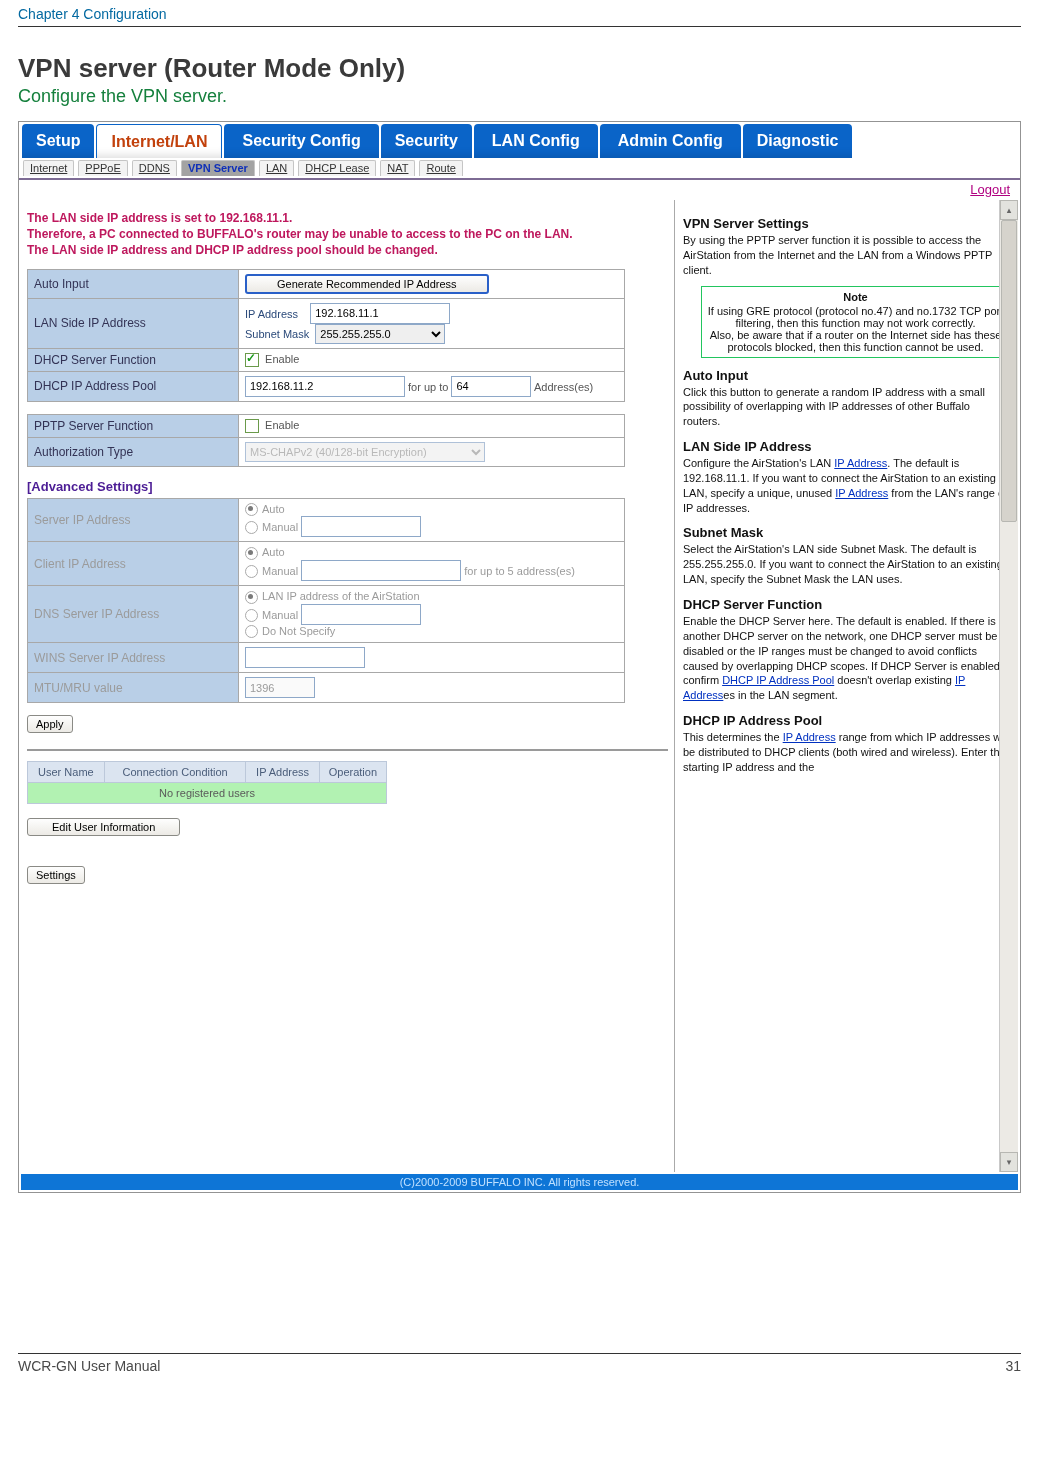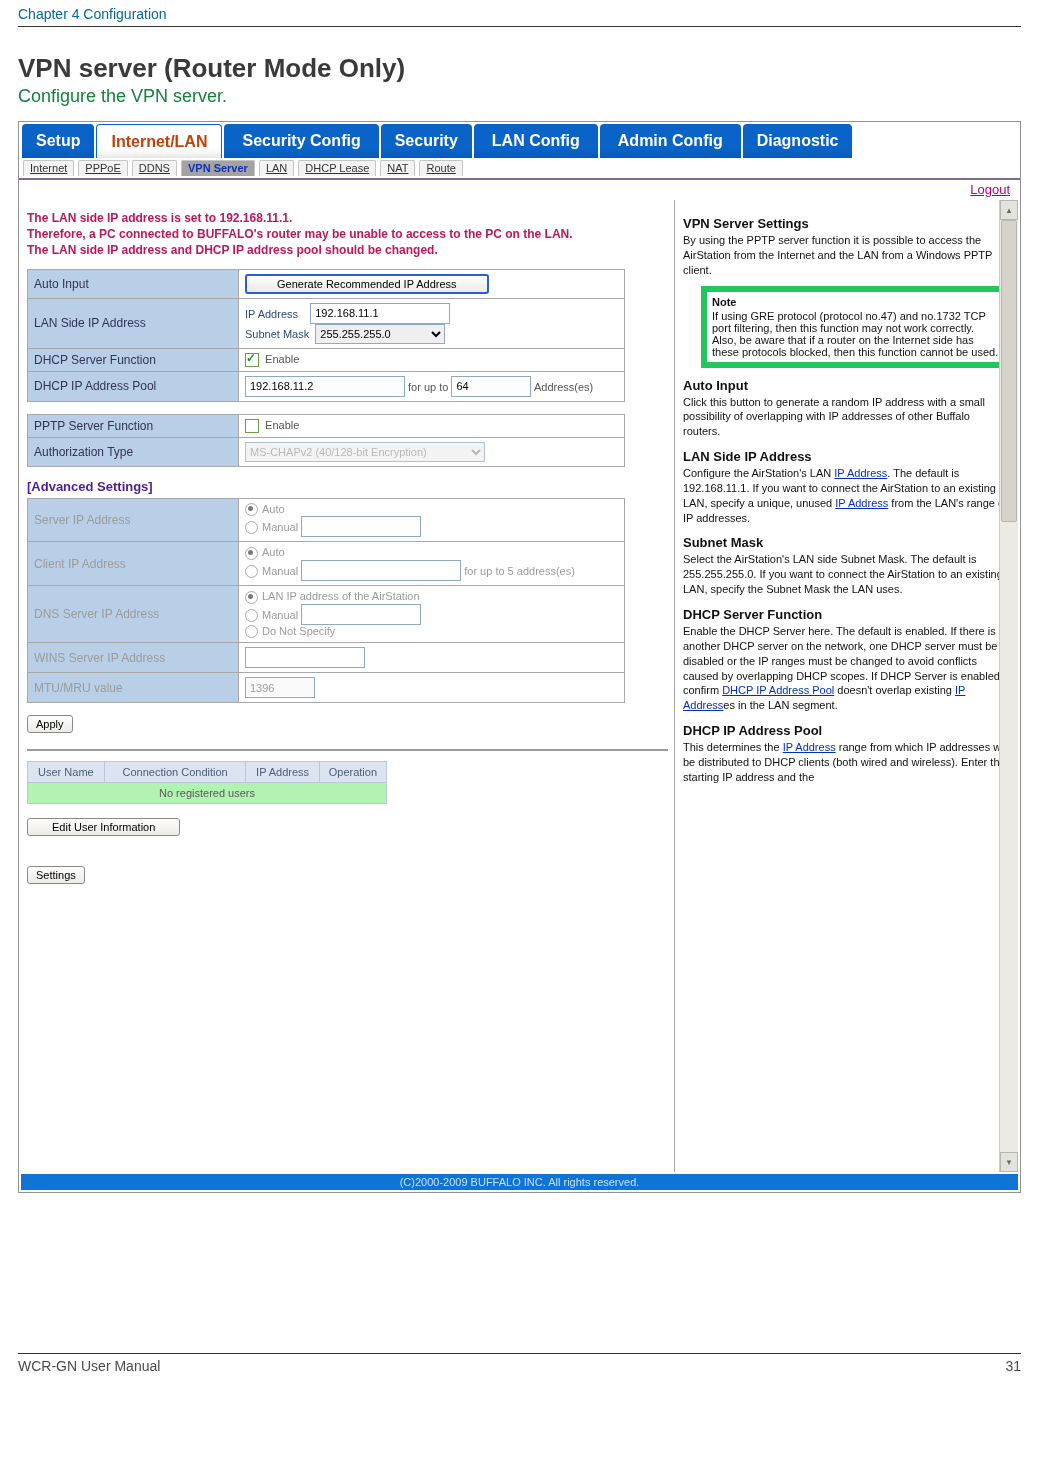--- a/index.html
+++ b/index.html
@@ -146,24 +146,25 @@
   .scroll-thumb {
     position: absolute;
     top: 20px;
     left: 1px; right: 1px;
     height: 300px;
     background: #d6d3cc;
     border: 1px solid #b7b7b2;
     border-radius: 2px;
   }
   .note-box {
-    border: 6px solid #22c55e;
+    border: 1px solid #22c55e;
     margin: 4px 0 0 18px;
     padding: 4px 5px;
     font-size: 11px;
+    text-align: center;
   }
   .note-box .nb { font-weight: bold; display: block; margin-bottom: 2px; }
   
   .warn {
     color: #be185d;
     font-weight: bold;
     font-size: 12px;
     line-height: 1.35;
     margin: 4px 0 10px 0;
   }

